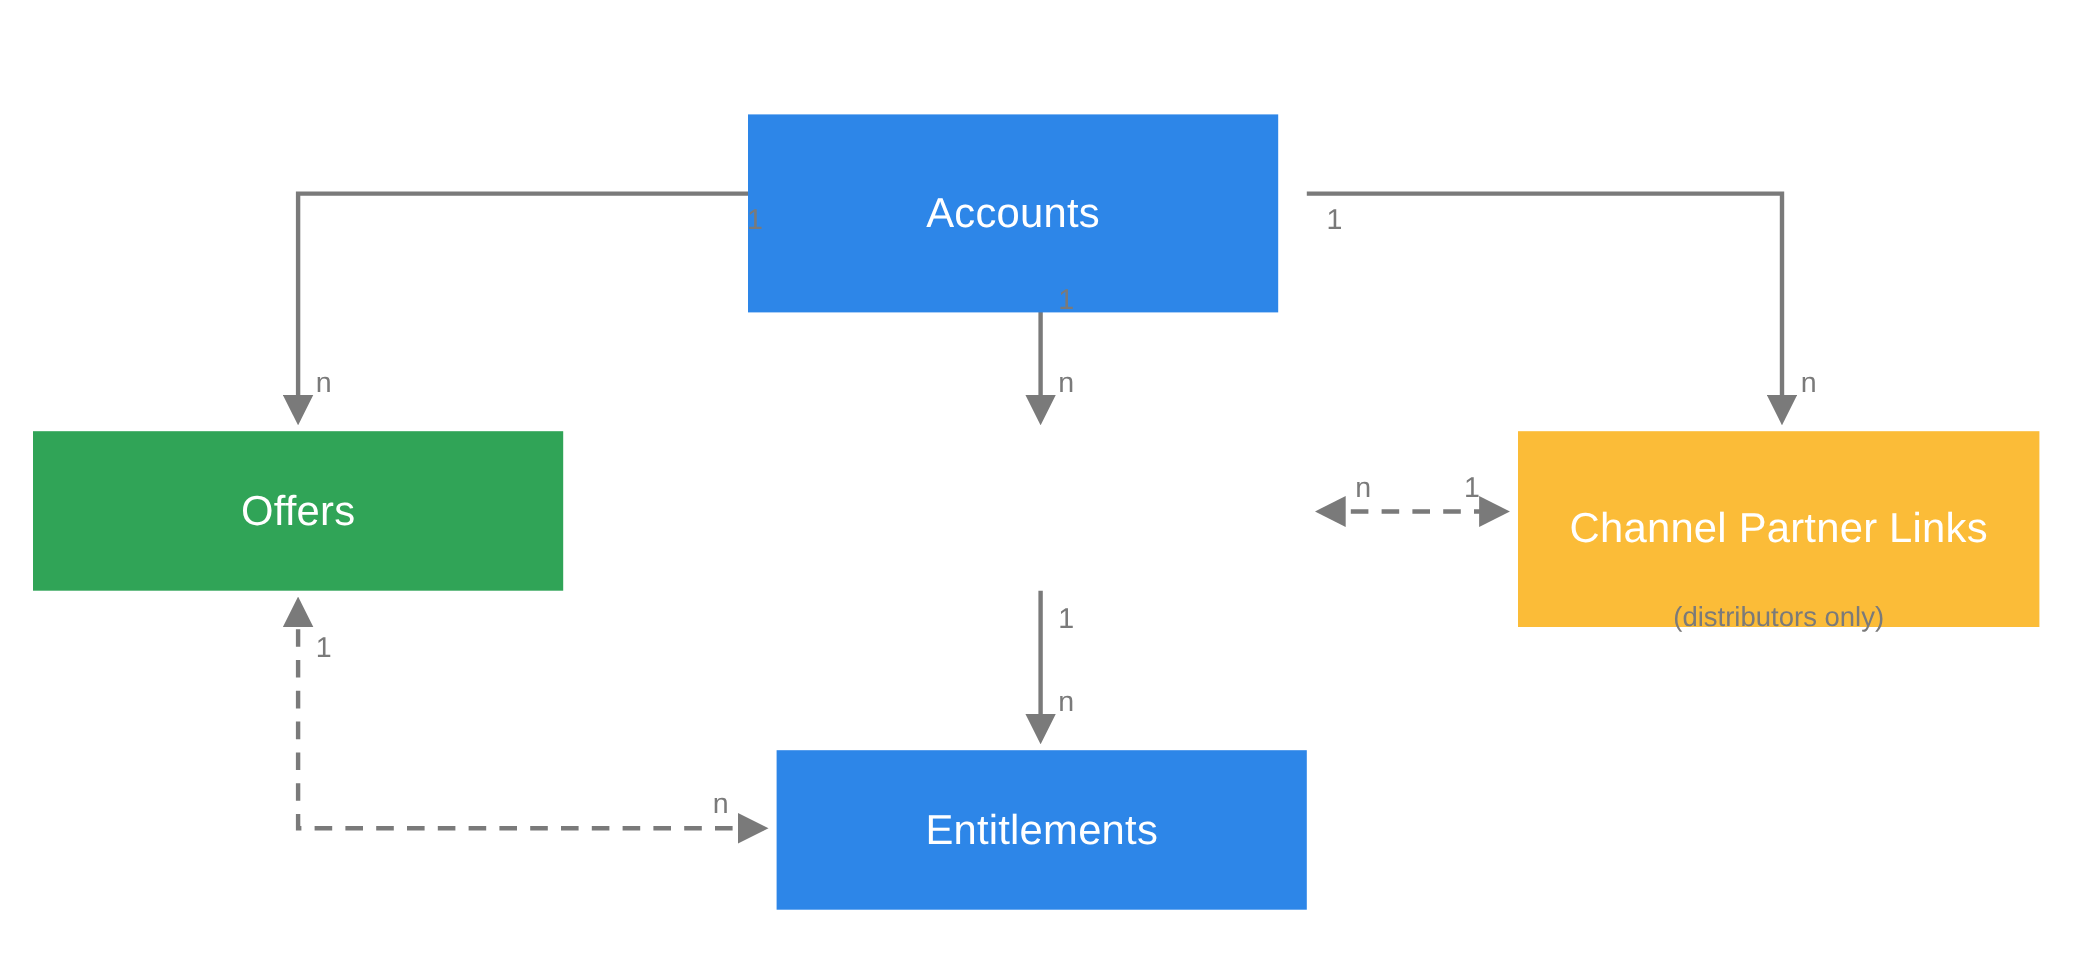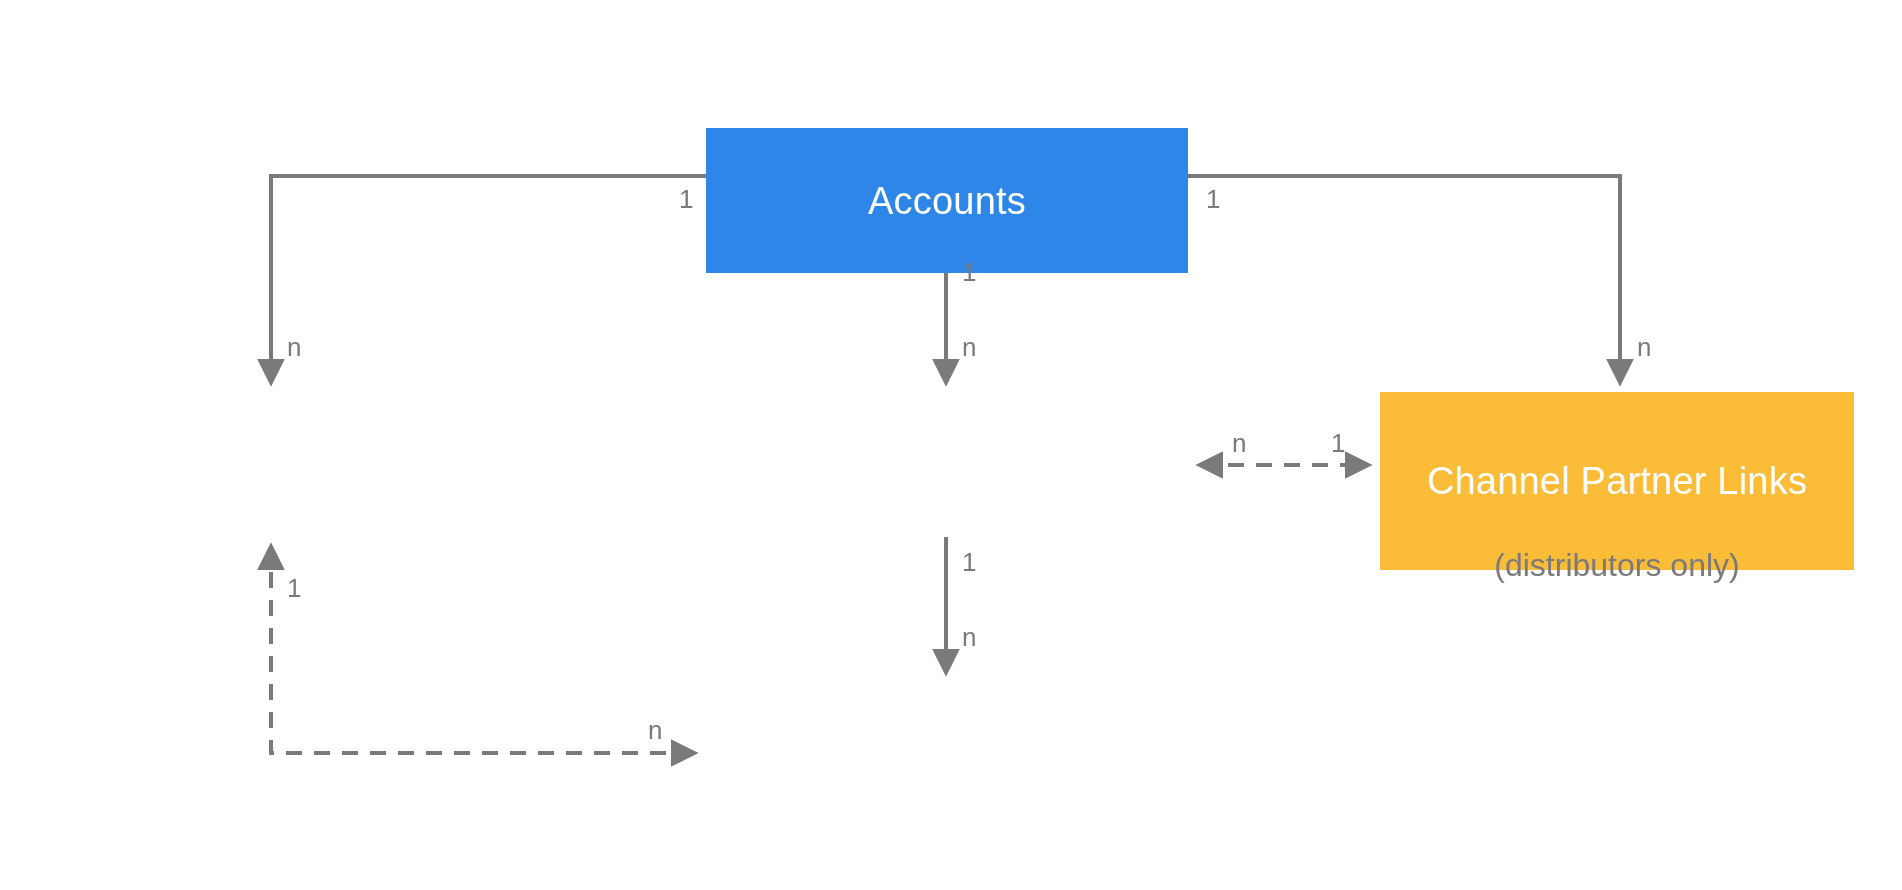--- a/index.html
+++ b/index.html
@@ -33,34 +33,34 @@
     align-items: center;
     justify-content: center;
     color: #ffffff;
     font-size: 38px;
     font-weight: 400;
     letter-spacing: 0.2px;
     line-height: 1;
     box-sizing: border-box;
     user-select: none;
   }
-  .node-accounts   { left: 706px;  top: 104px; width: 482px; height: 145px; background: #2d86e8; margin-top: 24px; }
+  .node-accounts   { left: 680px;  top: 104px; width: 482px; height: 180px; background: #2d86e8; }
   .node-offers     { left: 30px;   top: 392px; width: 482px; height: 145px; background: #30a457; }
   .node-customers  { left: 706px;  top: 392px; width: 482px; height: 145px; background: #2d86e8; }
   .node-cpl        { left: 1380px; top: 392px; width: 474px; height: 178px; background: #fbbc38; }
   .node-entitle    { left: 706px;  top: 682px; width: 482px; height: 145px; background: #2d86e8; }
 
   .node-caption {
     position: absolute;
     left: 1380px;
     top: 548px;
     width: 474px;
     text-align: center;
     color: #7a7a7a;
-    font-size: 32px;
+    font-size: 25px;
     line-height: 1.1;
     user-select: none;
   }
   .edge-label {
     position: absolute;
     color: #7a7a7a;
     font-size: 26px;
     line-height: 1;
     user-select: none;
     white-space: nowrap;
@@ -91,28 +91,34 @@
 
     <path d="M 1200 465 L 1368 465" fill="none" stroke="#7a7a7a" stroke-width="4" stroke-dasharray="16 12" marker-start="url(#arrow-start)" marker-end="url(#arrow-end)"></path>
 
     <path d="M 694 753 L 271 753 L 271 547" fill="none" stroke="#7a7a7a" stroke-width="4" stroke-dasharray="16 12" marker-start="url(#arrow-start)" marker-end="url(#arrow-end)"></path>
   </svg>
 
   <div class="node node-accounts">
     <span>Accounts</span>
   </div>
 
+  <div class="node node-offers">
+    <span>Offers</span>
+  </div>
 
 
   <div class="node node-cpl">
     <span>Channel Partner Links</span>
   </div>
 
   <div class="node-caption">(distributors only)</div>
 
+  <div class="node node-entitle">
+    <span>Entitlements</span>
+  </div>
 
   <div class="edge-label" style="left:679px; top:186px;">1</div>
 
   <div class="edge-label" style="left:287px; top:334px;">n</div>
 
   <div class="edge-label" style="left:962px; top:259px;">1</div>
 
   <div class="edge-label" style="left:962px; top:334px;">n</div>
 
   <div class="edge-label" style="left:1206px; top:186px;">1</div>

